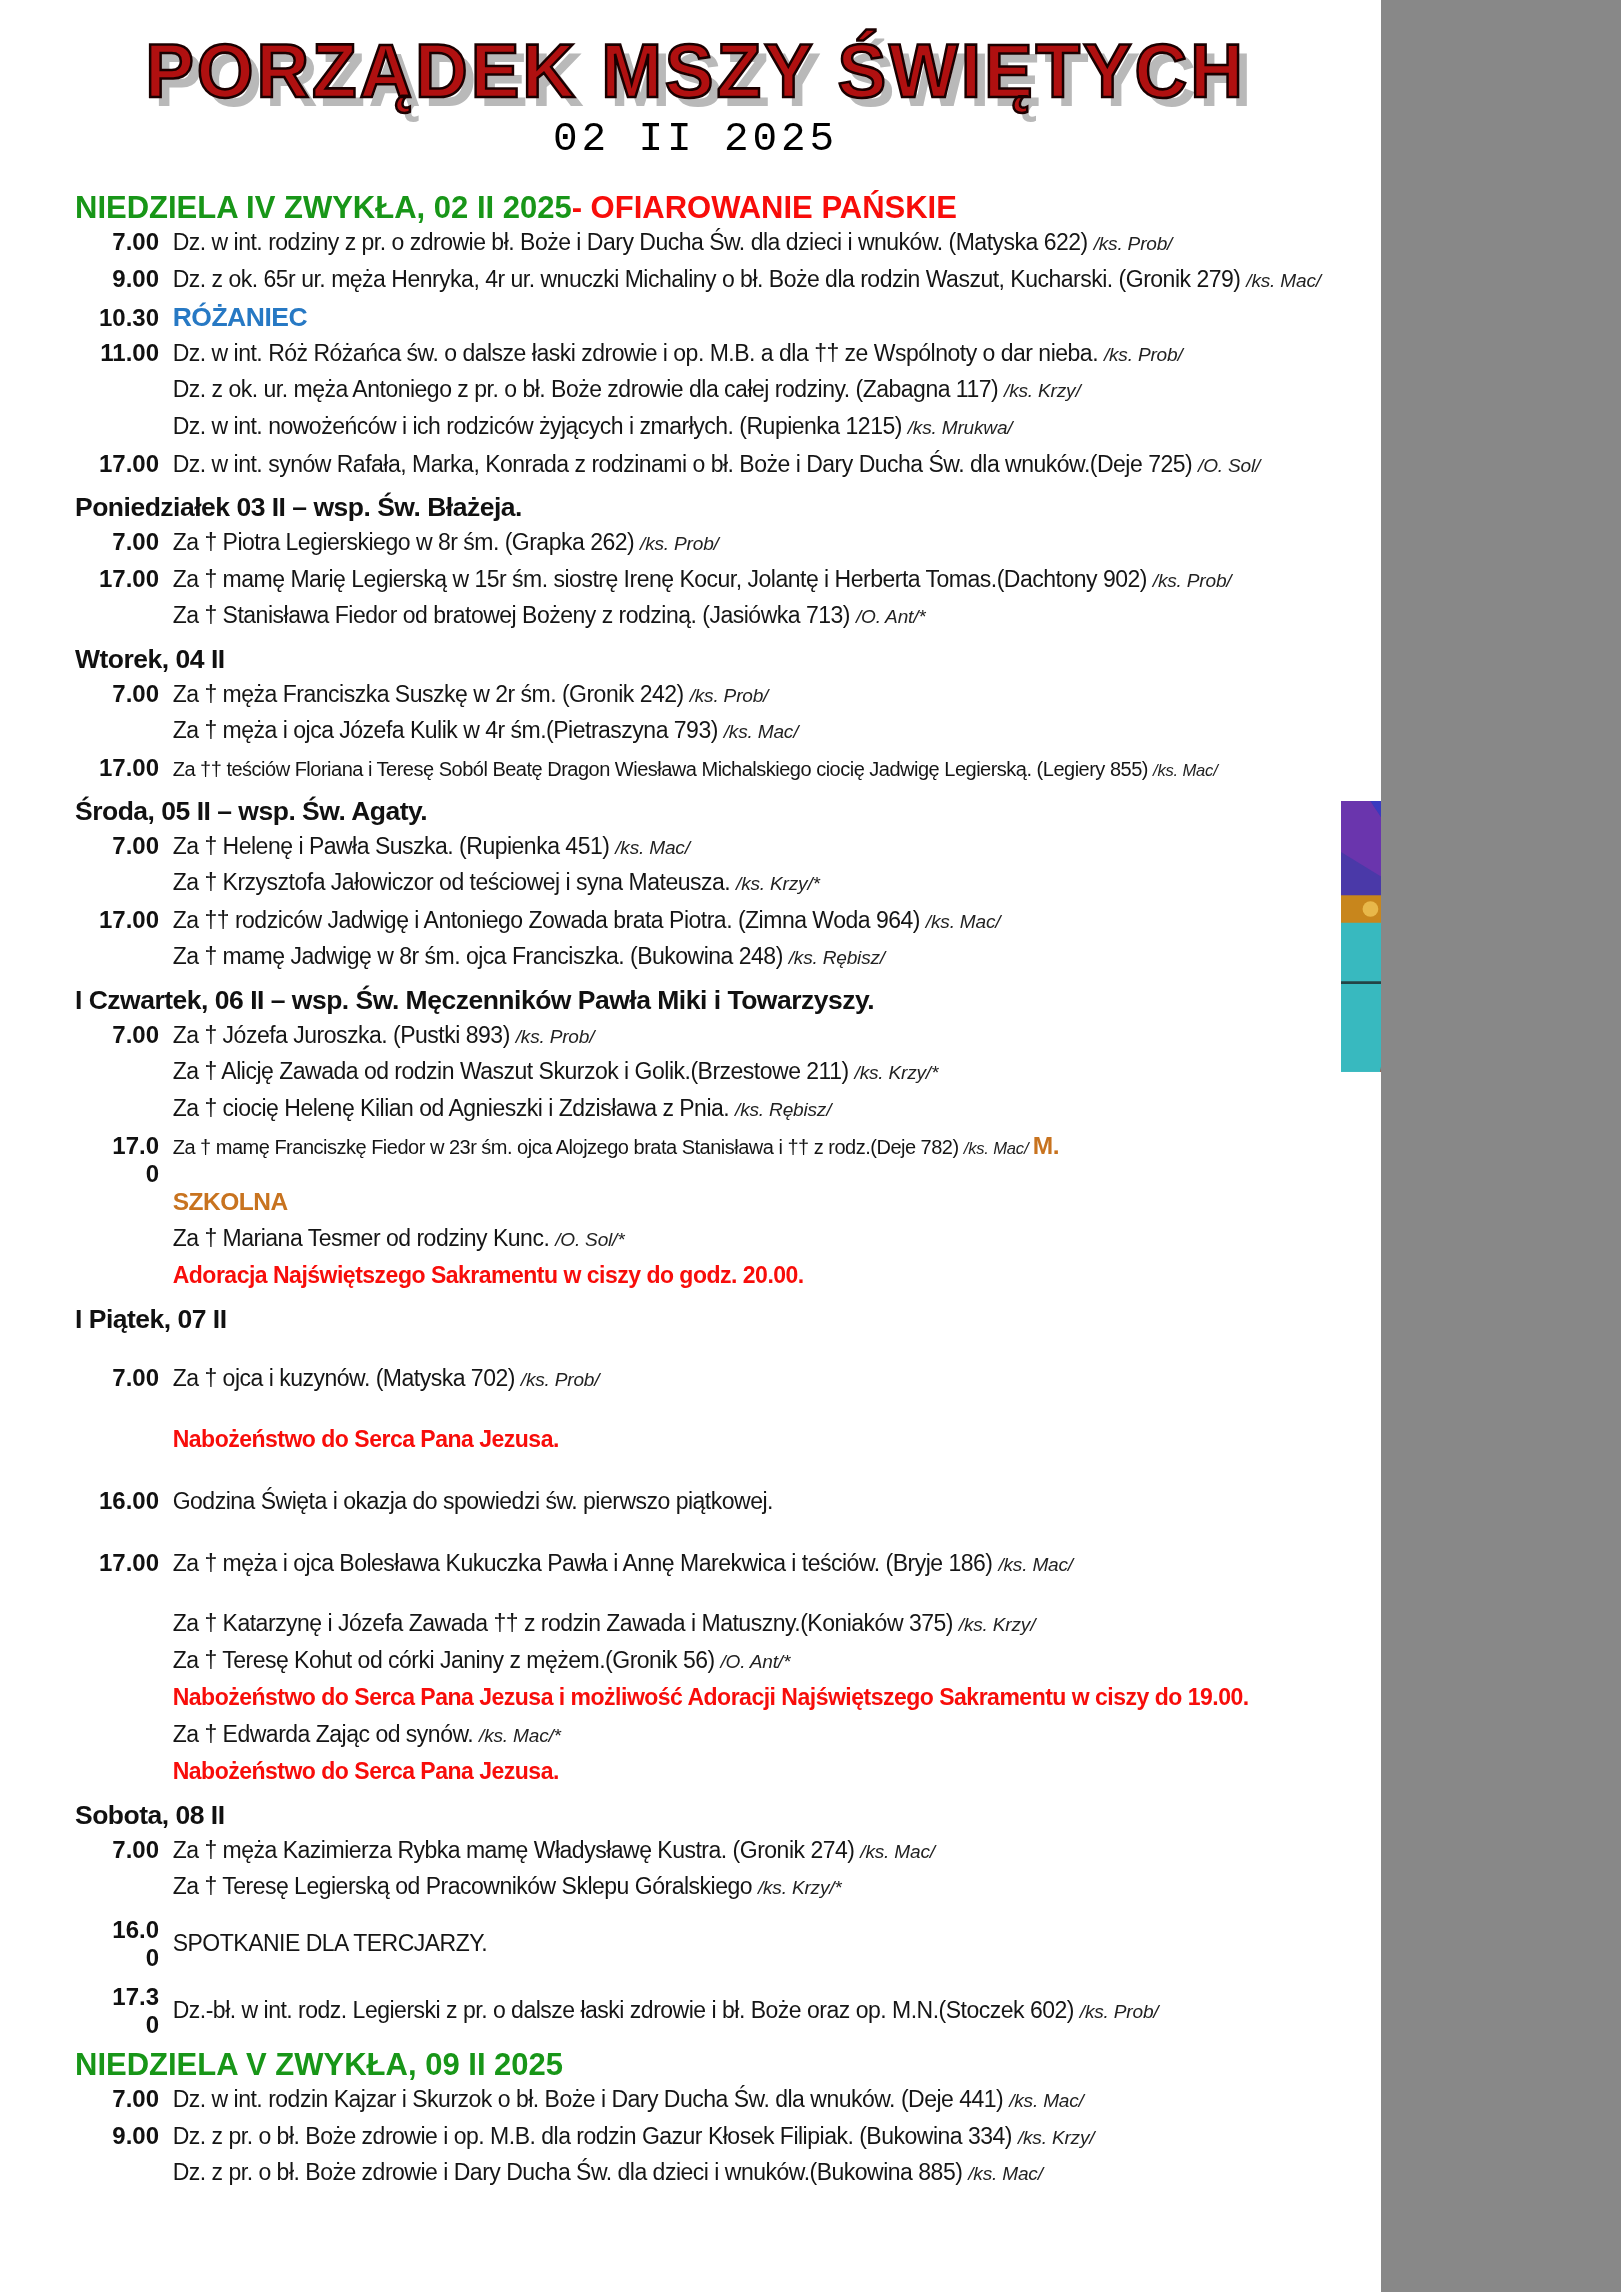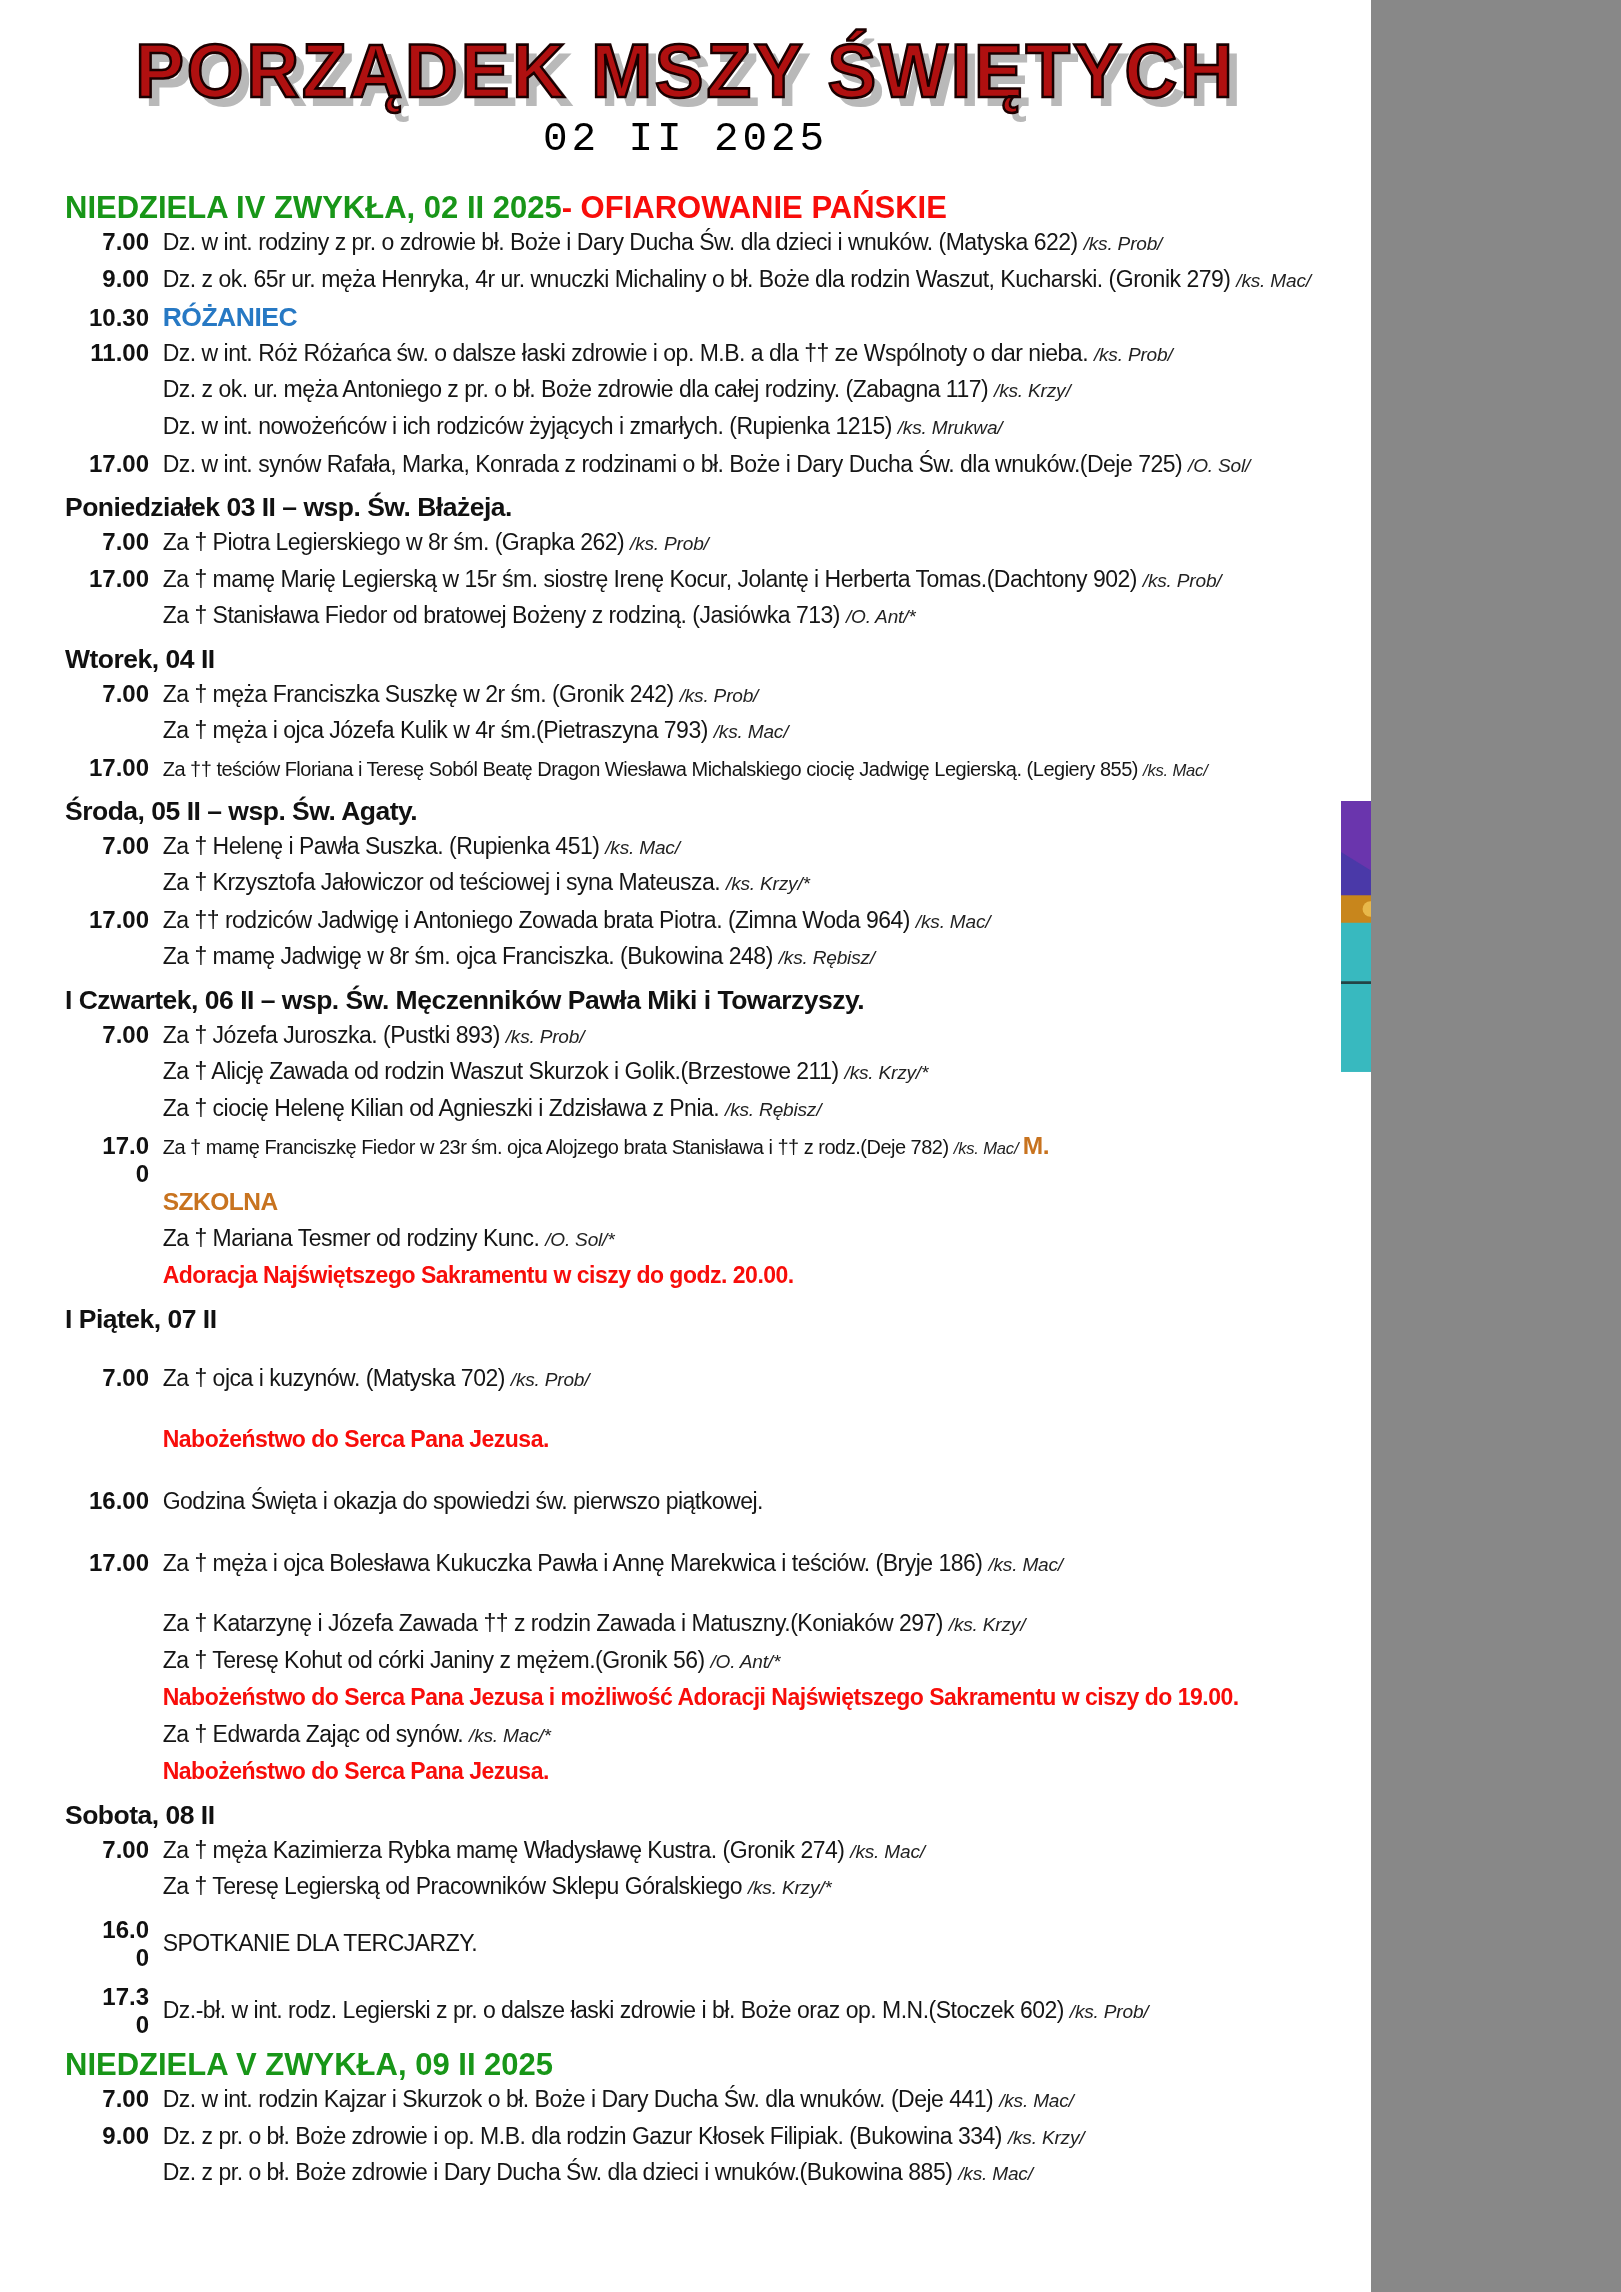--- a/index.html
+++ b/index.html
@@ -3,20 +3,21 @@
 <meta charset="utf-8">
 <style>
   html,body{margin:0;padding:0;background:#888;}
   .page{
     position:relative;
     width:1371px;height:2293px;
     background:#ffffff;
     overflow:hidden;
     font-family:"Liberation Sans", sans-serif;
     color:#111;
+    padding-left:10px;
   }
   
   .doc-title{
     margin-top:29px;
     text-align:center;
     font-size:73px;
     font-weight:700;
     letter-spacing:2.9px;
     color:var(--title-red,#b01010);
     -webkit-text-stroke:2.5px #1a0000;
@@ -221,21 +222,21 @@
         <div class="text"><span class="seg-b">Godzina Święta</span><span class="seg-n"> i okazja do spowiedzi św. pierwszo piątkowej.</span></div>
       </div>
       <div class="row gap"></div>
       <div class="row">
         <div class="time">17.00</div>
         <div class="text"><span class="seg-n">Za † męża i ojca Bolesława Kukuczka Pawła i Annę Marekwica i teściów. (Bryje 186) </span><span class="seg-a">/ks. Mac/</span></div>
       </div>
       <div class="row gap"></div>
       <div class="row">
         <div class="time"></div>
-        <div class="text"><span class="seg-n">Za † Katarzynę i Józefa Zawada †† z rodzin Zawada i Matuszny.(Koniaków 297) </span><span class="seg-a">/ks. Krzy/</span></div>
+        <div class="text"><span class="seg-n">Za † Katarzynę i Józefa Zawada †† z rodzin Zawada i Matuszny.(Koniaków 375) </span><span class="seg-a">/ks. Krzy/</span></div>
       </div>
       <div class="row">
         <div class="time"></div>
         <div class="text"><span class="seg-n">Za † Teresę Kohut od córki Janiny z mężem.(Gronik 56) </span><span class="seg-a">/O. Ant/*</span></div>
       </div>
       <div class="row">
         <div class="time"></div>
         <div class="text"><span class="seg-rb">Nabożeństwo do Serca Pana Jezusa i możliwość Adoracji Najświętszego Sakramentu w ciszy do 19.00.</span></div>
       </div>
       <div class="row">

